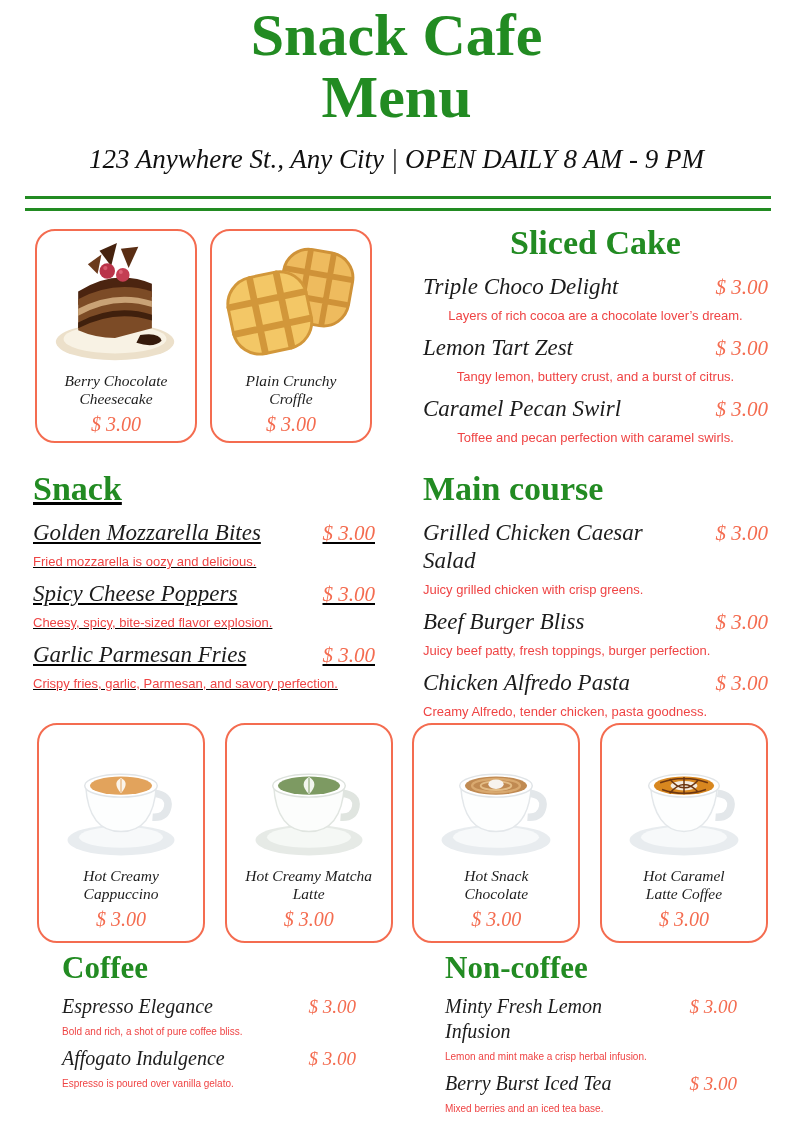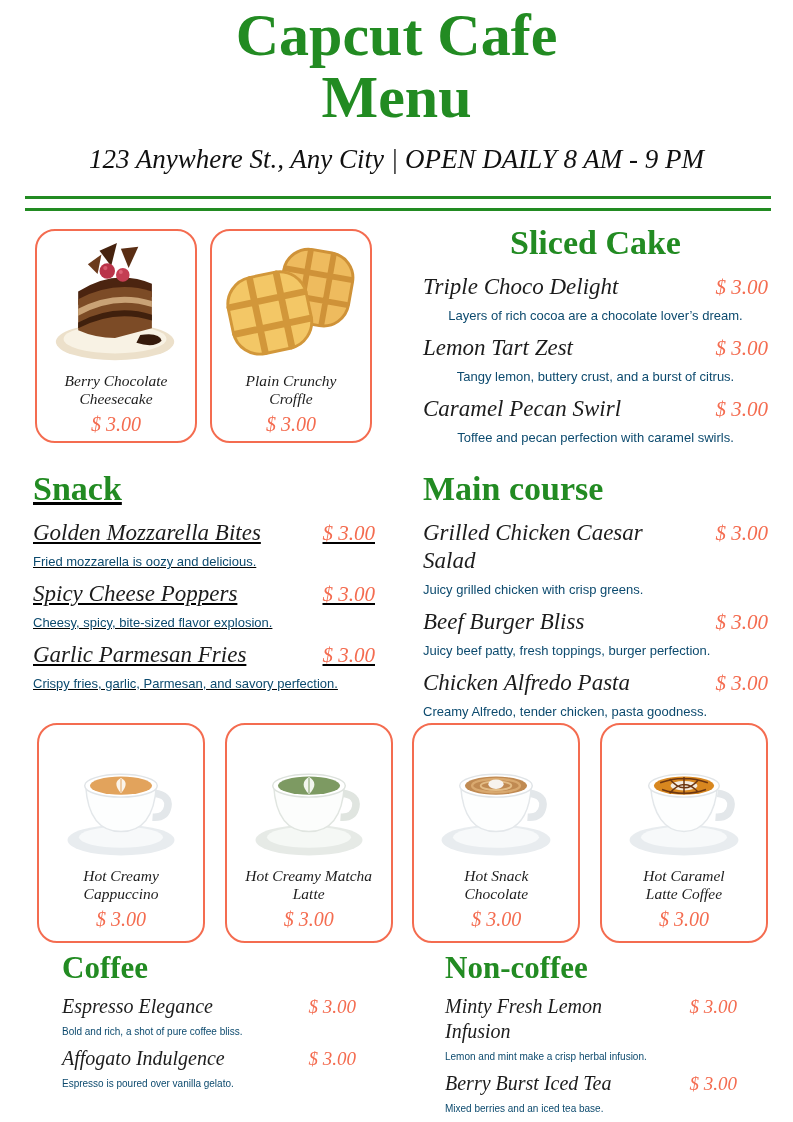--- a/index.html
+++ b/index.html
@@ -58,21 +58,21 @@
   .menu-section{ position:absolute; }
   .menu-section h2{
     font-size:34px; line-height:38px; font-weight:bold; color:var(--green);
   }
   .mi{ margin-top:11px; }
   .mi-row{ display:flex; justify-content:space-between; align-items:baseline;gap:32px; }
   .mi-name{ font-style:italic; font-size:23px; line-height:28px; color:var(--ink); }
   .mi-price{ font-style:italic; font-size:21px; color:var(--coral); white-space:nowrap; }
   .mi-desc{
     font-family:"Liberation Sans","DejaVu Sans",sans-serif;
-    font-size:13px; line-height:15px; color:#0c4a6e; margin-top:7px;
+    font-size:13px; line-height:15px; color:#ef4444; margin-top:7px;
   }
 
   .sec-sliced-cake{ top:224px; left:423px; width:345px;text-align:center; }
   .sec-snack{ top:470px; left:33px; width:342px;text-decoration:underline; }
   .sec-main-course{ top:470px; left:423px; width:345px; }
 
   .menu-section.small h2{ font-size:31px; line-height:36px; }
   .menu-section.small .mi{ margin-top:8px; }
   .menu-section.small .mi-name{ font-size:20px; line-height:25px; }
   .menu-section.small .mi-price{ font-size:19px; }
@@ -80,21 +80,21 @@
 
   .sec-coffee{ top:950px; left:62px; width:294px; }
   .sec-non-coffee{ top:950px; left:445px; width:292px; }
 </style>
 </head>
 <body>
 
 <div class="page">
 
   <div class="header">
-    <div class="title-line">Capcut Cafe</div>
+    <div class="title-line">Snack Cafe</div>
     <div class="title-line">Menu</div>
     <div class="subtitle">123 Anywhere St., Any City | OPEN DAILY 8 AM - 9 PM</div>
   </div>
 
   <div class="rules">
     <div class="rule"></div>
     <div class="rule"></div>
   </div>
 
   <div class="top-cards">

